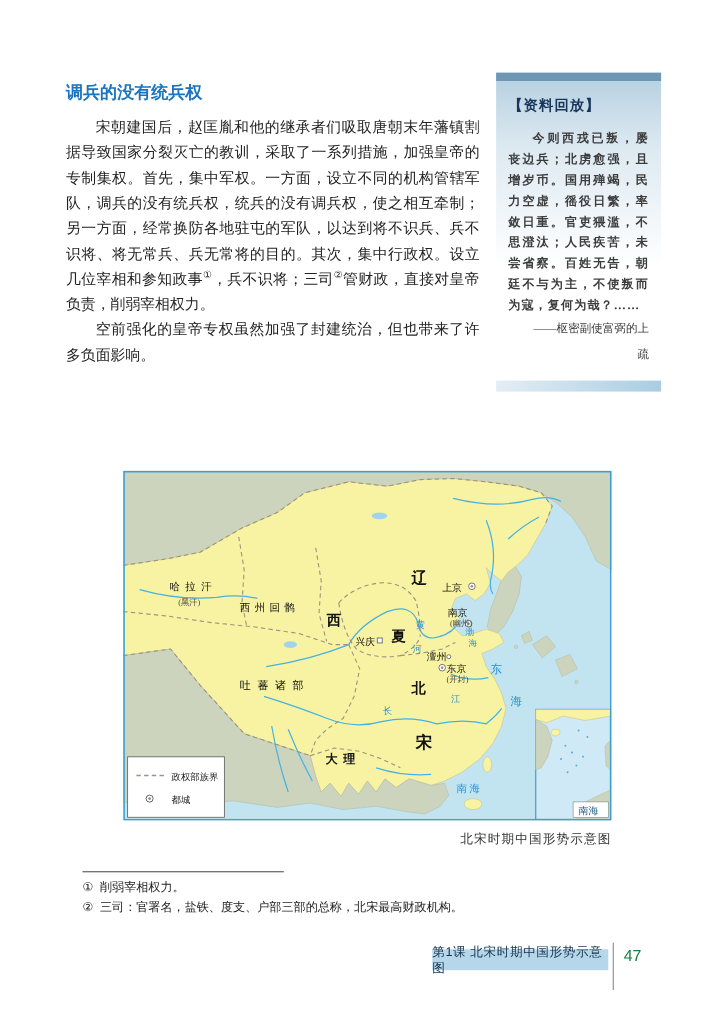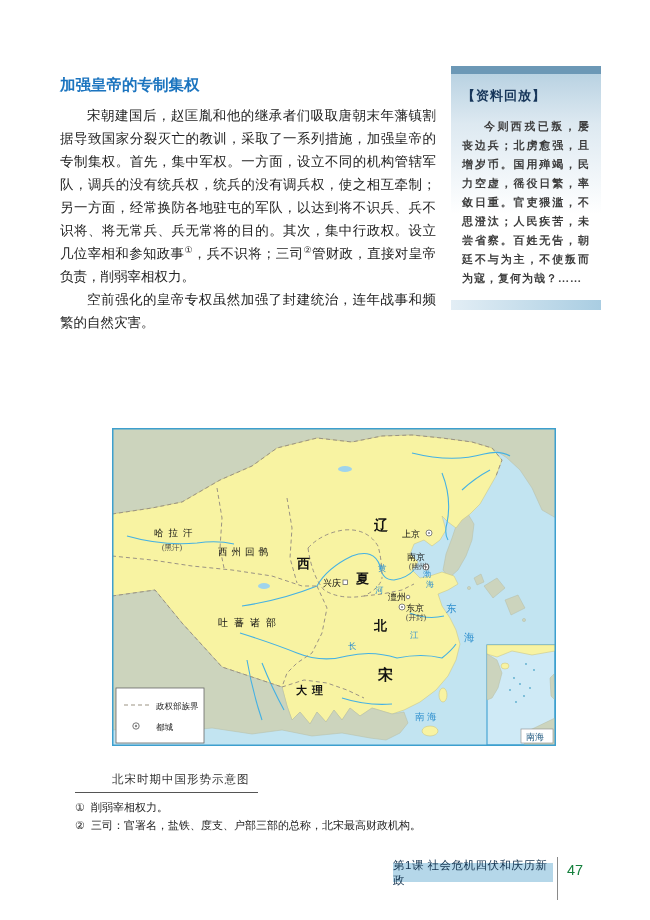--- a/index.html
+++ b/index.html
@@ -17,21 +17,21 @@
   .sidebar{float:right;width:150px;margin:6px 0 8px 15px;}
   .sb-topbar{height:8px;background:#6c98b6;}
   .sb-body{background:linear-gradient(180deg,#b9d2e2 0%,#dde9f1 22%,#ffffff 62%);padding:10px 11px 12px 11px;}
   .sb-title{margin:0 0 10px 0;font-size:13px;font-weight:bold;color:#17365a;letter-spacing:1px;}
   .sb-text{margin:0;font-size:11px;line-height:19px;color:#3c3c3c;text-indent:2em;text-align:justify;letter-spacing:1px;font-weight:bold;}
   .sb-attr{margin:8px 0 0 0;font-size:10.5px;color:#3c3c3c;text-align:right;}
   .sb-bottombar{height:10px;background:linear-gradient(90deg,#e3eef5,#a9cde2);}
 
   
   .map-wrap{position:absolute;left:112px;top:428px;width:444px;height:318px;}
-  .map-caption{position:absolute;left:112px;top:772px;width:444px;text-align:left;
+  .map-caption{position:absolute;left:112px;top:755px;width:444px;text-align:right;
         font-size:11.5px;color:#333;letter-spacing:1px;}
   svg text{font-family:"Liberation Serif","DejaVu Serif",serif;}
   .nation{font-weight:bold;font-size:13px;fill:#111;}
   .region{font-size:9.5px;fill:#111;}
   .city{font-size:9px;fill:#111;}
   .paren{font-size:7.5px;fill:#444;}
   .sea-label{font-size:9.5px;fill:#2e8fce;}
   .river-label{font-size:8.5px;fill:#2e8fce;}
   .legend-text{font-size:8.5px;fill:#222;}
 
@@ -54,30 +54,31 @@
 
 <div class="page">
 
   <div class="text-area">
 
     <aside class="sidebar">
       <div class="sb-topbar"></div>
       <div class="sb-body">
         <h3 class="sb-title">【资料回放】</h3>
         <p class="sb-text">今则西戎已叛，屡丧边兵；北虏愈强，且增岁币。国用殚竭，民力空虚，徭役日繁，率敛日重。官吏猥滥，不思澄汰；人民疾苦，未尝省察。百姓无告，朝廷不与为主，不使叛而为寇，复何为哉？……</p>
+        <p class="sb-attr">——枢密副使富弼的上疏</p>
       </div>
       <div class="sb-bottombar"></div>
     </aside>
 
 
-    <h2 class="section-heading">加强皇帝的专制集权</h2>
+    <h2 class="section-heading">调兵的没有统兵权</h2>
 
     <p><span>宋朝建国后，赵匡胤和他的继承者们吸取唐朝末年藩镇割据导致国家分裂灭亡的教训，采取了一系列措施，加强皇帝的专制集权。首先，集中军权。一方面，设立不同的机构管辖军队，调兵的没有统兵权，统兵的没有调兵权，使之相互牵制；另一方面，经常换防各地驻屯的军队，以达到将不识兵、兵不识将、将无常兵、兵无常将的目的。其次，集中行政权。设立几位宰相和参知政事</span><sup class="fnref">①</sup><span>，兵不识将；三司</span><sup class="fnref">②</sup><span>管财政，直接对皇帝负责，削弱宰相权力。</span></p>
 
-    <p>空前强化的皇帝专权虽然加强了封建统治，连年战事和频繁的自然灾害。</p>
+    <p>空前强化的皇帝专权虽然加强了封建统治，但也带来了许多负面影响。</p>
   </div>
 
   <div class="map-wrap">
     <svg width="444" height="318" viewBox="0 0 444 318">
 
       <rect x="0" y="0" width="444" height="318" fill="#c2e4f1"></rect>
 
       <path fill="#ccd4bd" stroke="#b4bca6" stroke-width="0.5" d="M0,0 H444 V90 L430,82 L420,60 L408,42 L395,30 L380,20 L360,14 L330,10 L300,7 L270,8 L240,14 L205,10 L165,20 L140,38 L108,52 L70,74 L40,80 L0,86 Z"></path>
 
       <path fill="#ccd4bd" stroke="#b4bca6" stroke-width="0.5" d="M346,92 L356,86 L362,96 L360,112 L354,128 L346,142 L337,150 L331,142 L334,126 L340,110 Z"></path>
@@ -211,18 +212,18 @@
 
   <div class="map-caption">北宋时期中国形势示意图</div>
 
   <div class="footnotes">
     <div class="fn-divider"></div>
     <div class="fn-line"><span class="fn-marker">①</span><span>削弱宰相权力。</span></div>
     <div class="fn-line"><span class="fn-marker">②</span><span>三司：官署名，盐铁、度支、户部三部的总称，北宋最高财政机构。</span></div>
   </div>
 
   <div class="footer-bar">
-    <span>第1课 社会危机四伏和庆历新政</span>
+    <span>第1课 北宋时期中国形势示意图</span>
   </div>
   <div class="footer-rule"></div>
   <div class="page-number">47</div>
 
 </div>
 
 </body></html>

